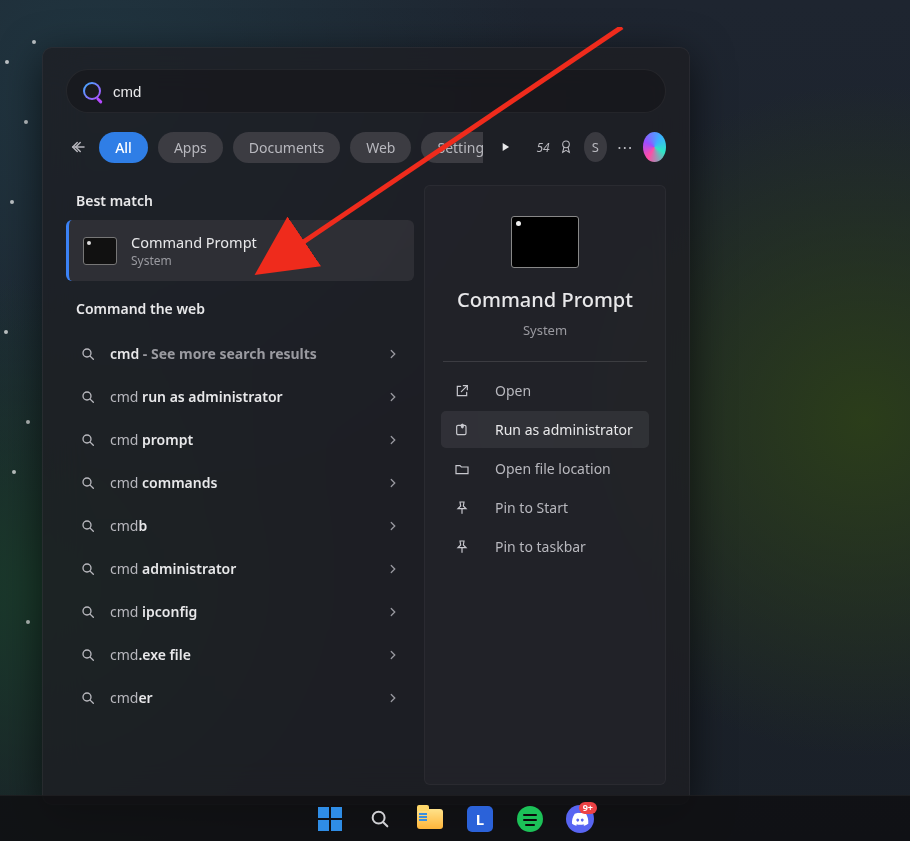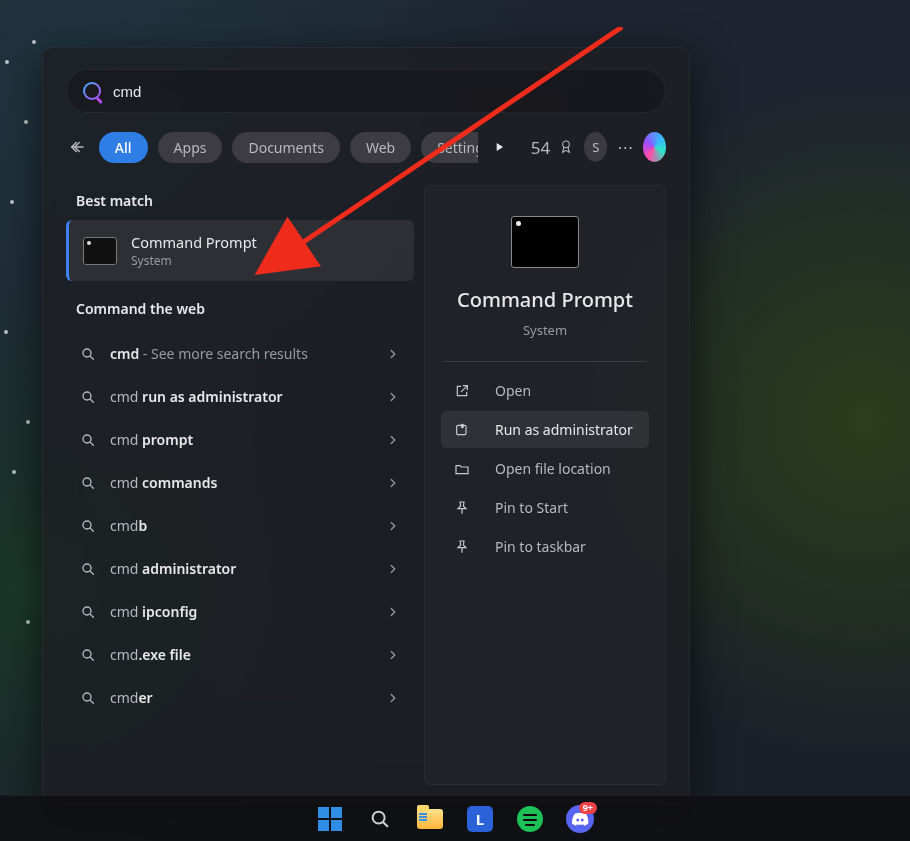--- a/index.html
+++ b/index.html
@@ -80,21 +80,21 @@
   .back-btn{width:30px;height:30px;display:flex;align-items:center;justify-content:center;border-radius:6px;color:var(--text-dim);}
   .pills{display:flex;gap:10px;overflow:hidden;}
   .pill{
     background:var(--pill-bg);border-radius:18px;padding:6px 16px;color:var(--text-dim);
     font-size:14px;white-space:nowrap;
   }
   .pill.active{background:var(--pill-active);color:#fff;font-weight:500;}
   .more-arrow{width:30px;display:flex;align-items:center;justify-content:center;color:var(--text);}
   .filters .spacer{flex:1;}
   .rewards{display:flex;align-items:center;gap:8px;color:var(--text-dim);}
-  .rewards .pts{font-size:17px;color:var(--text-dim);}
+  .rewards .pts{font-size:12px;color:var(--text-dim);font-style:italic;}
   .medal{width:16px;height:16px;}
   .avatar{width:30px;height:30px;border-radius:50%;background:#3a3a40;display:flex;align-items:center;justify-content:center;color:var(--text-dim);font-size:13px;}
   .dots{color:var(--text-dim);font-size:16px;}
   .copilot{
     width:30px;height:30px;border-radius:50%;
     background:conic-gradient(from 210deg,#ff4da6,#9b4dff,#3bb1ff,#2ee6c5,#ff4da6);
     display:flex;align-items:center;justify-content:center;
   }
 
   
@@ -123,21 +123,21 @@
   .bm-sub{font-size:12px;color:var(--text-muted);}
 
   .web-list{display:flex;flex-direction:column;margin-top:4px;overflow:auto;}
   .web-item{
     display:flex;align-items:center;gap:14px;padding:12px 14px;border-radius:6px;
     color:var(--text-dim);position:relative;
   }
   .mag{flex:0 0 auto;}
   .web-label{flex:1;font-size:14px;white-space:nowrap;overflow:hidden;text-overflow:ellipsis;}
   .web-label b{color:var(--text);font-weight:600;}
-  .sub-inline{color:var(--text-muted);font-weight:400;}
+  .sub-inline{color:var(--text-muted);font-weight:700;}
   .chev{color:var(--text-muted);}
 
   
   .preview-head{display:flex;flex-direction:column;align-items:center;gap:8px;}
   .preview-thumb{
     width:68px;height:52px;background:#000;border:1px solid #888;border-radius:3px;position:relative;
   }
   .preview-thumb::before{content:"";position:absolute;top:4px;left:4px;width:5px;height:5px;background:#eee;border-radius:50%;}
   .preview-title{font-size:20px;font-weight:500;color:var(--text);margin-top:10px;}
   .preview-sub{font-size:13px;color:var(--text-muted);}

